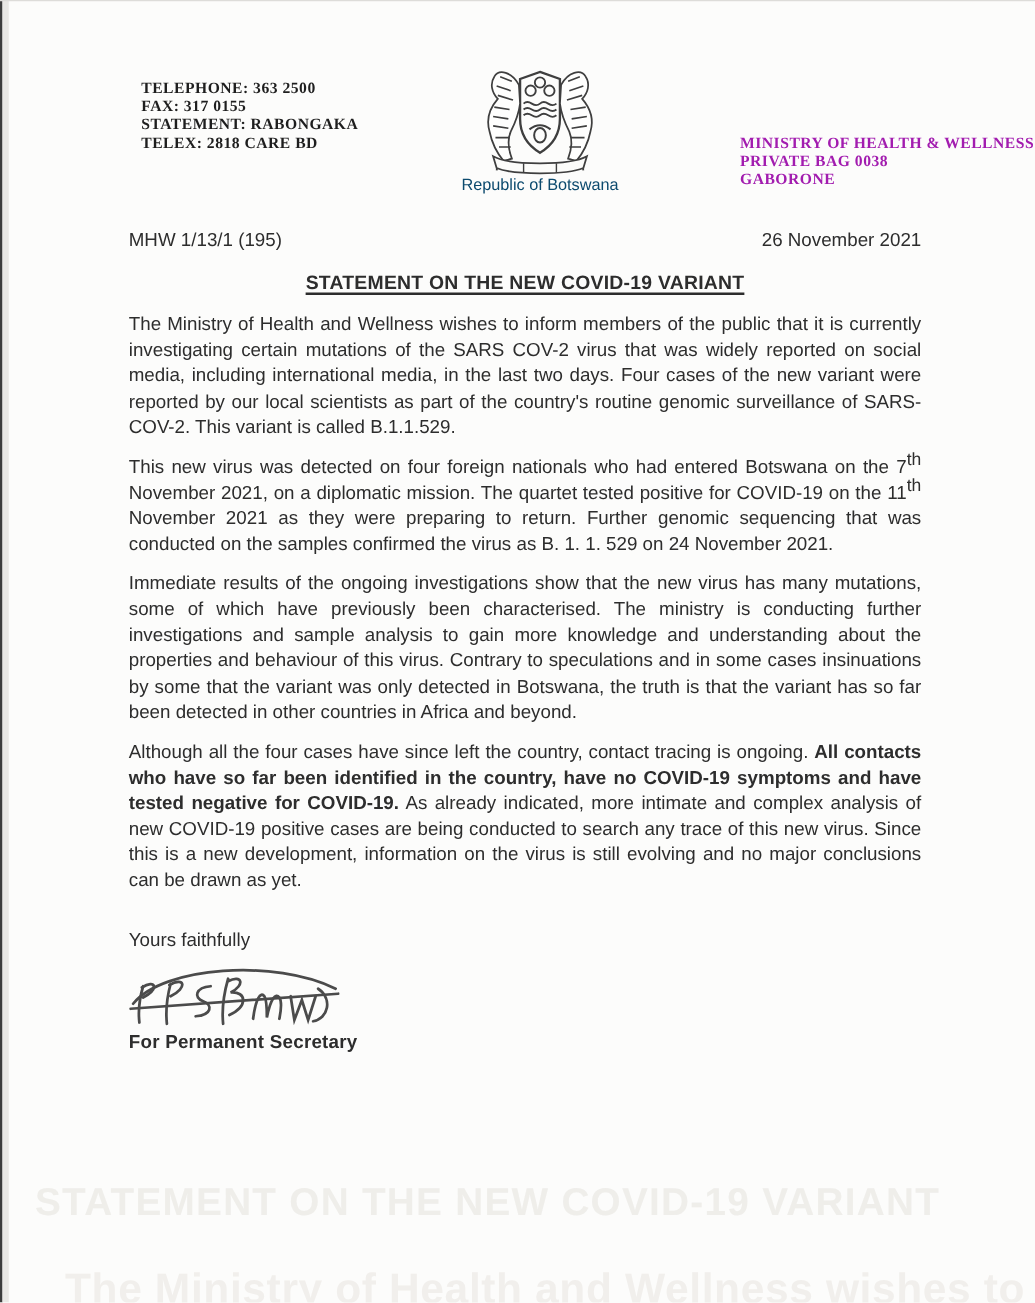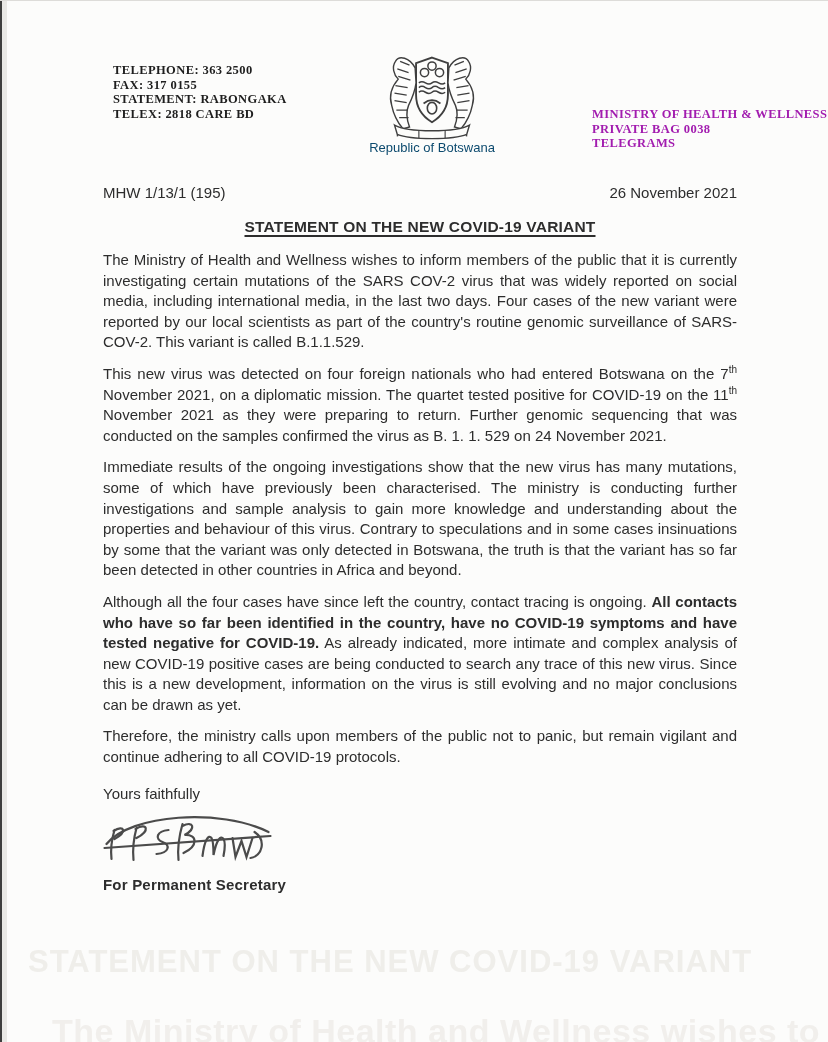--- a/index.html
+++ b/index.html
@@ -20,25 +20,25 @@
   .emblem-caption{font-size:13px;color:#0c4a6e;margin-top:0px;}
 
   
   .content{position:absolute;left:103px;top:183px;width:634px;color:#2d2d2d;z-index:1;}
   .ref-row{display:flex;justify-content:space-between;font-size:15px;line-height:20px;align-items:flex-end;}
   .h-press{text-align:center;font-weight:700;font-size:15.5px;line-height:20px;margin-top:3px;letter-spacing:0.2px;}
   .h-subject{text-align:center;font-weight:700;font-size:15.5px;line-height:20px;margin-top:14px;
     text-decoration:underline;text-decoration-thickness:2px;text-underline-offset:3px;letter-spacing:0.2px;}
   .paras{margin-top:13px;}
   p.para{margin:0 0 11px 0;font-size:15px;line-height:20.6px;text-align:justify;}
-  p.para sup{font-size:10px;line-height:0;}
-  .valediction{margin-top:16px;font-size:15px;line-height:20px;}
+  p.para sup{font-size:14px;line-height:0;}
+  .valediction{margin-top:28px;font-size:15px;line-height:20px;}
   .sig-svg{display:block;margin:4px 0 0 -4px;}
   .sig-name{font-size:15px;line-height:18px;margin-top:0;}
-  .sig-title{font-size:15px;line-height:18px;font-weight:700;margin-top:12px;letter-spacing:0.2px;}
+  .sig-title{font-size:15px;line-height:18px;font-weight:700;margin-top:2px;letter-spacing:0.2px;}
 
   
   .wm1{position:absolute;left:28px;top:944px;font-size:31px;font-weight:600;letter-spacing:1px;
     color:rgba(228,225,220,0.55);white-space:nowrap;z-index:5;pointer-events:none;}
   .wm2{position:absolute;left:52px;top:1012px;font-size:34px;font-weight:600;letter-spacing:0.5px;
     color:#f1efec;white-space:nowrap;z-index:5;pointer-events:none;}
 
   .emblem-svg{display:block;margin:0 auto;}
 </style>
 </head>
@@ -87,37 +87,36 @@
 
       <path d="M40,77 C54,85 106,85 120,77 L117,87 C103,93 57,93 43,87 Z" fill="#fcfcfa" stroke-width="1.5"></path>
       <path d="M66,83 L66,91 M94,83 L94,91" stroke-width="1.2"></path>
     </svg>
     <div class="emblem-caption">Republic of Botswana</div>
   </div>
 
   <div class="lh-right">
     <div>MINISTRY OF HEALTH &amp; WELLNESS</div>
     <div>PRIVATE BAG 0038</div>
-    <div>TELEGRAMS</div>
+    <div>GABORONE</div>
   </div>
 
   <div class="content">
     <div class="ref-row">
       <span>MHW 1/13/1 (195)</span>
       <span>26 November 2021</span>
     </div>
 
     <div class="h-subject">STATEMENT ON THE NEW COVID-19 VARIANT</div>
 
     <div class="paras">
         <p class="para"><span>The Ministry of Health and Wellness wishes to inform members of the public that it is currently investigating certain mutations of the SARS COV-2 virus that was widely reported on social media, including international media, in the last two days. Four cases of the new variant were reported by our local scientists as part of the country's routine genomic surveillance of SARS-COV-2. This variant is called B.1.1.529.</span></p>
         <p class="para"><span>This new virus was detected on four foreign nationals who had entered Botswana on the 7</span><sup>th</sup><span> November 2021, on a diplomatic mission. The quartet tested positive for COVID-19 on the 11</span><sup>th</sup><span> November 2021 as they were preparing to return. Further genomic sequencing that was conducted on the samples confirmed the virus as B. 1. 1. 529 on 24 November 2021.</span></p>
         <p class="para"><span>Immediate results of the ongoing investigations show that the new virus has many mutations, some of which have previously been characterised. The ministry is conducting further investigations and sample analysis to gain more knowledge and understanding about the properties and behaviour of this virus. Contrary to speculations and in some cases insinuations by some that the variant was only detected in Botswana, the truth is that the variant has so far been detected in other countries in Africa and beyond.</span></p>
         <p class="para"><span>Although all the four cases have since left the country, contact tracing is ongoing. </span><span style="font-weight: 700;">All contacts who have so far been identified in the country, have no COVID-19 symptoms and have tested negative for COVID-19.</span><span> As already indicated, more intimate and complex analysis of new COVID-19 positive cases are being conducted to search any trace of this new virus. Since this is a new development, information on the virus is still evolving and no major conclusions can be drawn as yet.</span></p>
-        <p class="para"><span>Therefore, the ministry calls upon members of the public not to panic, but remain vigilant and continue adhering to all COVID-19 protocols.</span></p>
       </div>
 
     <div class="valediction">Yours faithfully</div>
 
     <svg class="sig-svg" width="178" height="56" viewBox="0 0 175 56" fill="none" stroke="#4b4b4b" stroke-width="2.2" stroke-linecap="round">
       <path d="M6,36 C30,6 120,0 168,24"></path>
       <path d="M14,22 C11,32 10,42 11,51 M13,23 C24,16 27,24 14,31"></path>
       <path d="M36,20 C33,31 32,42 33,52 M35,21 C47,14 50,23 36,30"></path>
       <path d="M68,22 C56,23 54,31 62,34 C70,37 69,45 56,46"></path>
       <path d="M82,16 C78,30 77,42 78,52 M82,18 C93,12 96,21 84,27 C97,26 98,38 83,45"></path>

